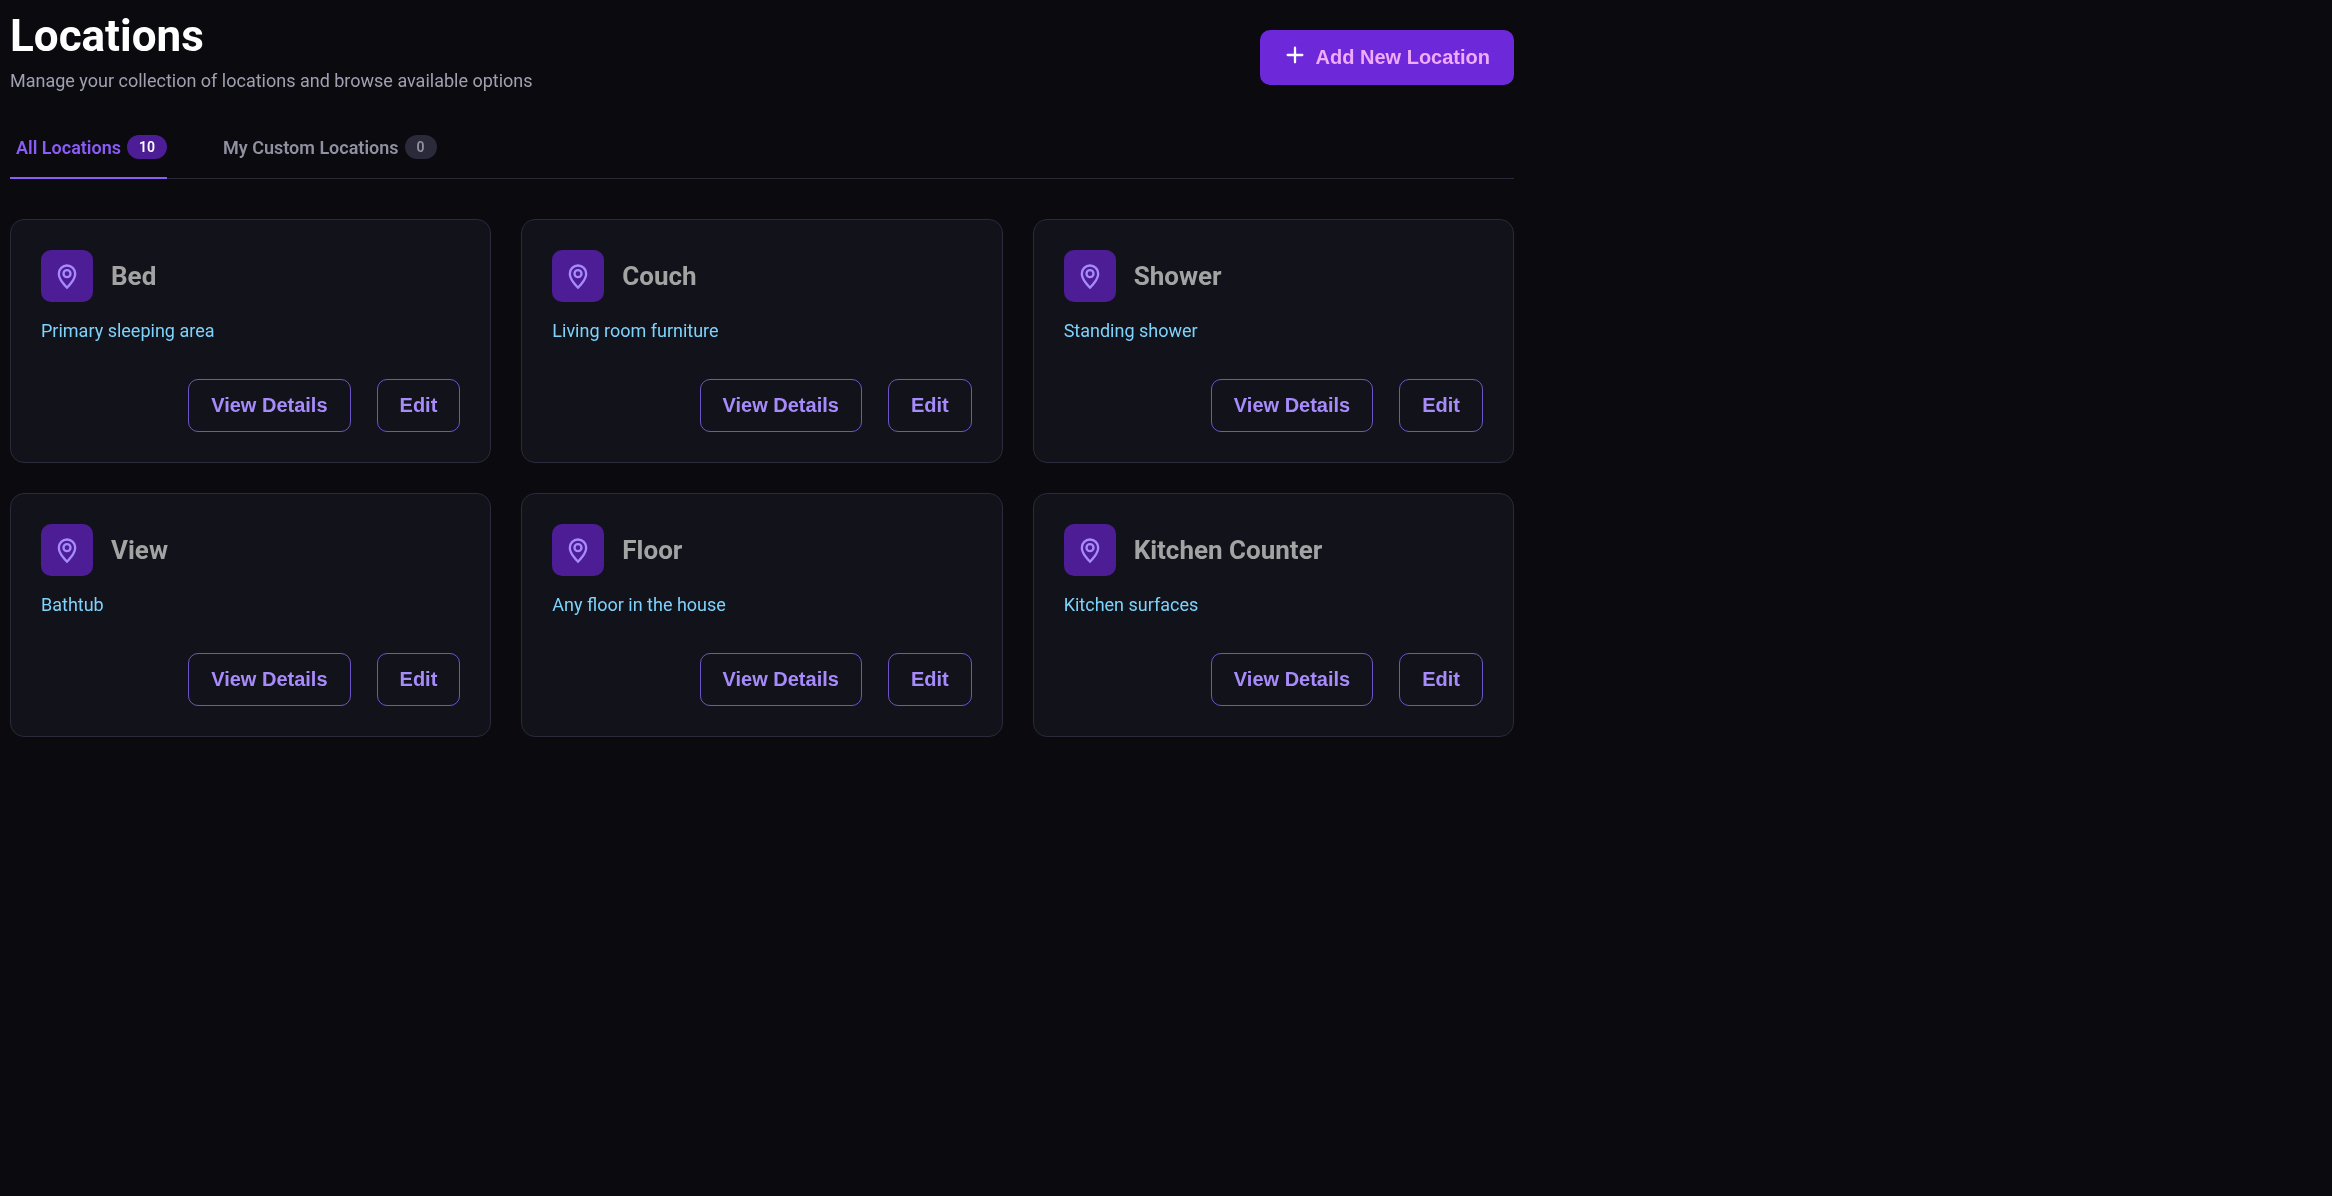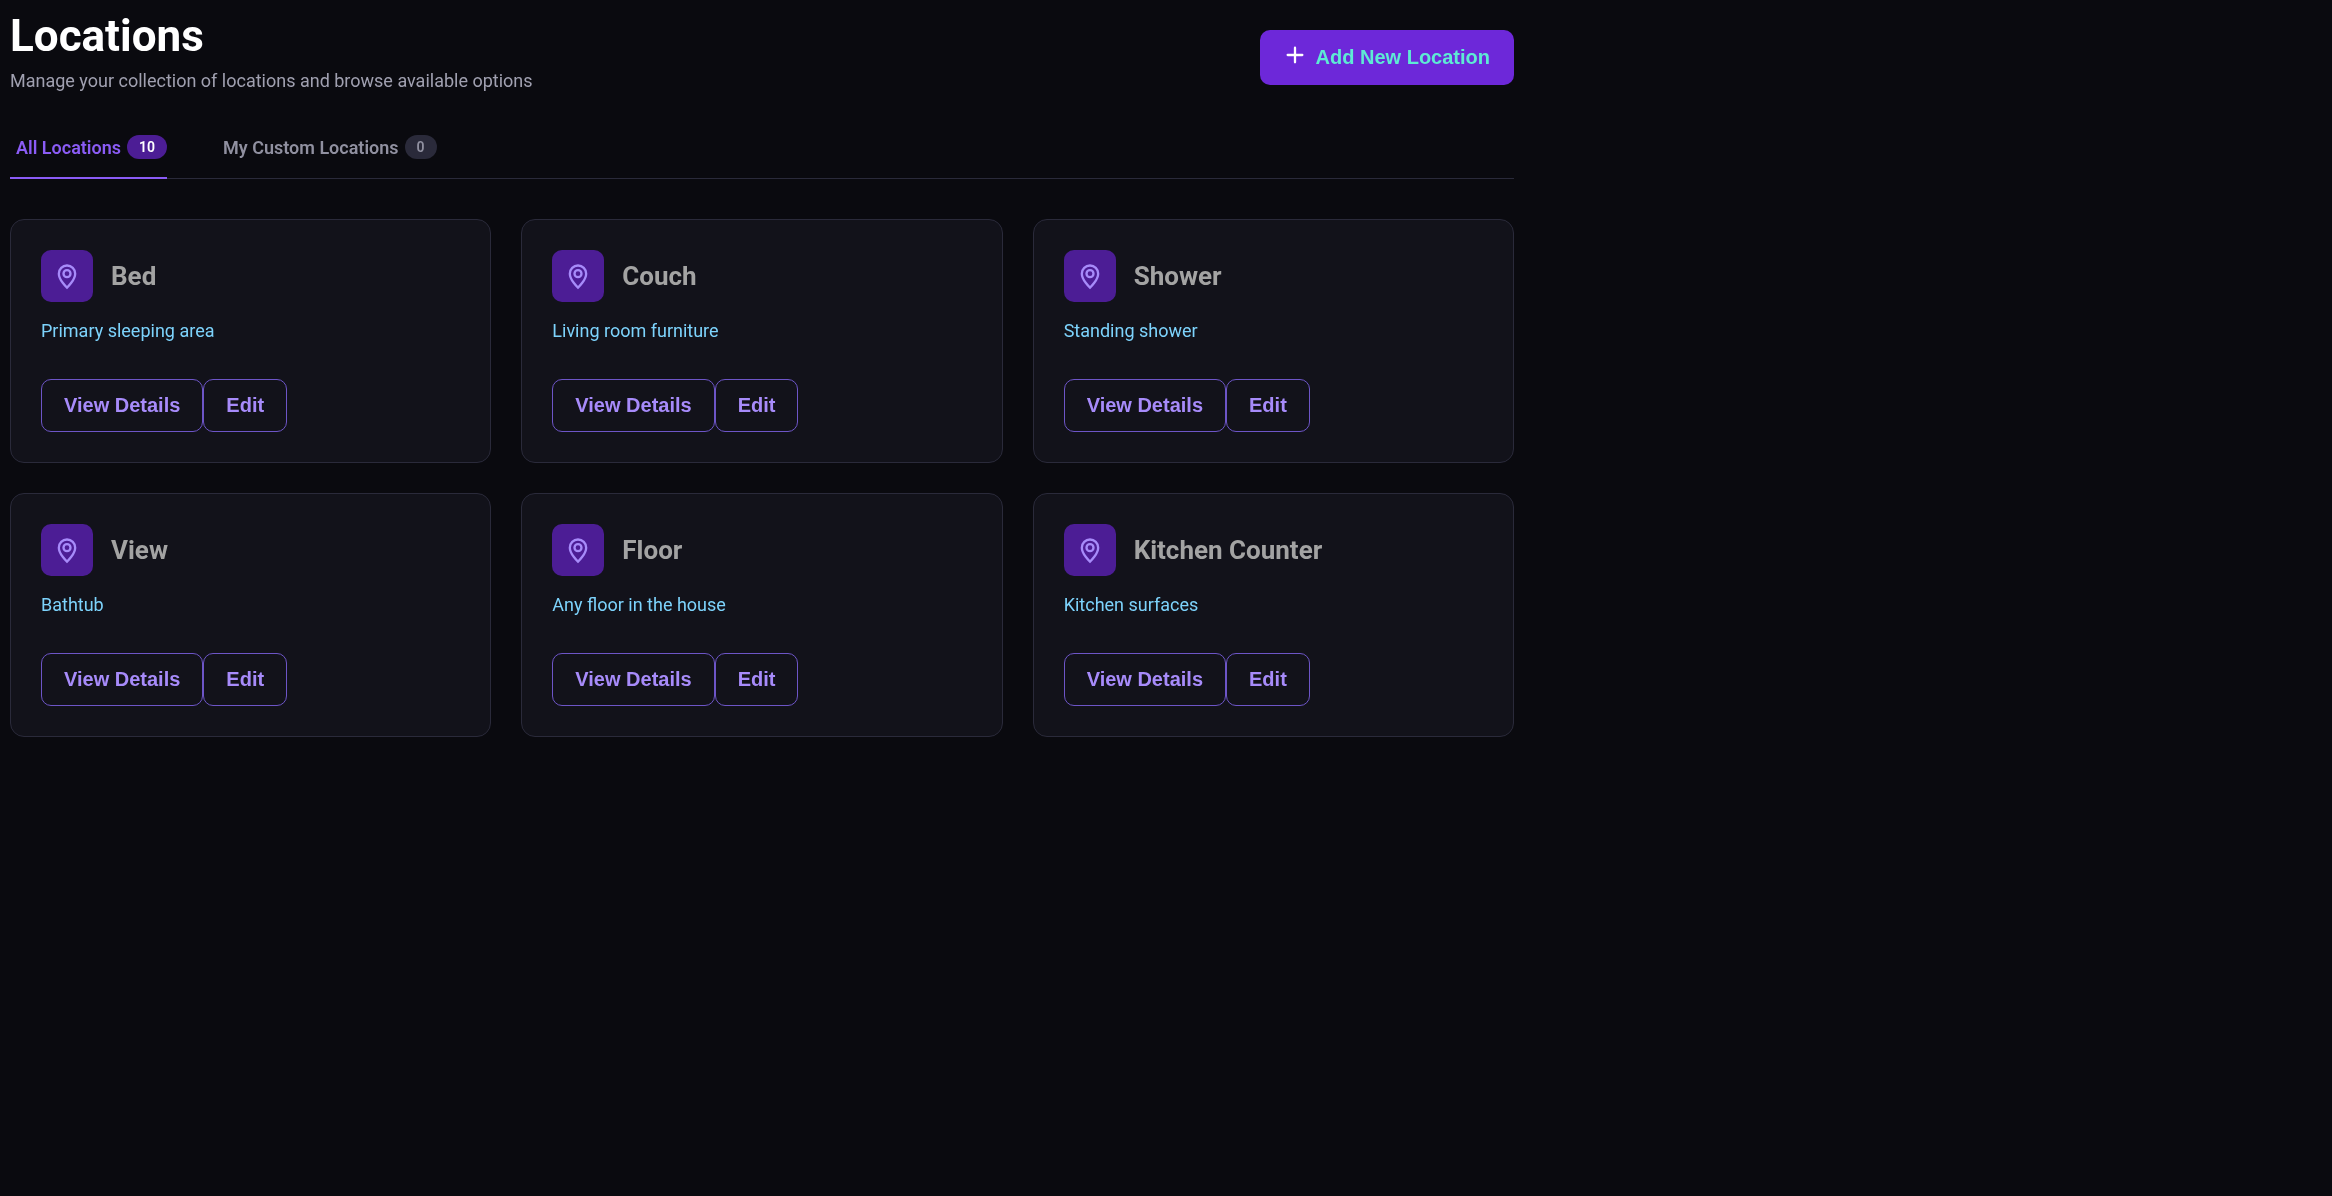--- a/index.html
+++ b/index.html
@@ -32,21 +32,21 @@
     }
     .page-subtitle {
       font-size: 18px;
       color: #a0a0b0;
     }
     .add-button {
       display: flex;
       align-items: center;
       gap: 10px;
       background-color: #6d28d9;
-      color: #5eead4;
+      color: #f0abfc;
       border: none;
       border-radius: 10px;
       padding: 14px 24px;
       font-size: 20px;
       font-weight: 600;
       cursor: pointer;
       margin-top: 20px;
     }
     .add-button svg {
       width: 22px;
@@ -127,21 +127,22 @@
       font-size: 26px;
       font-weight: 700;
       color: #a3a3a3;
     }
     .card-description {
       font-size: 18px;
       color: #7dd3fc;
     }
     .card-actions {
       display: flex;
-      gap: 0;
+      justify-content: flex-end;
+      gap: 26px;
       margin-top: 20px;
     }
     .btn-outline {
       background: transparent;
       border: 1.5px solid #6d55c7;
       color: #a78bfa;
       font-size: 20px;
       font-weight: 600;
       padding: 14px 22px;
       border-radius: 10px;

